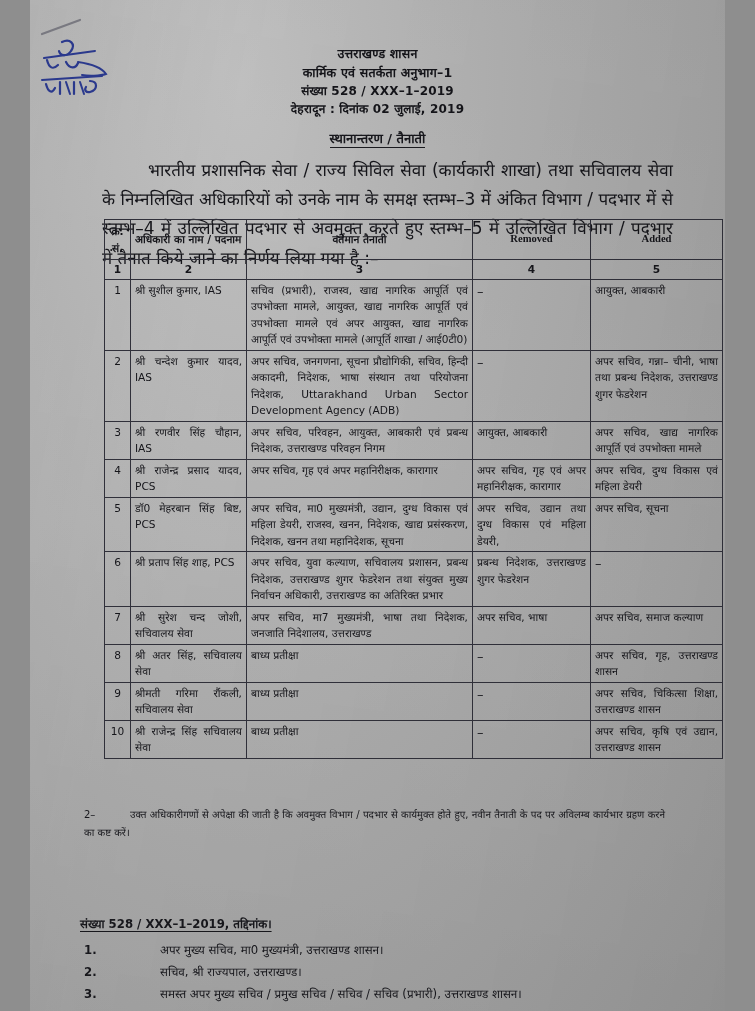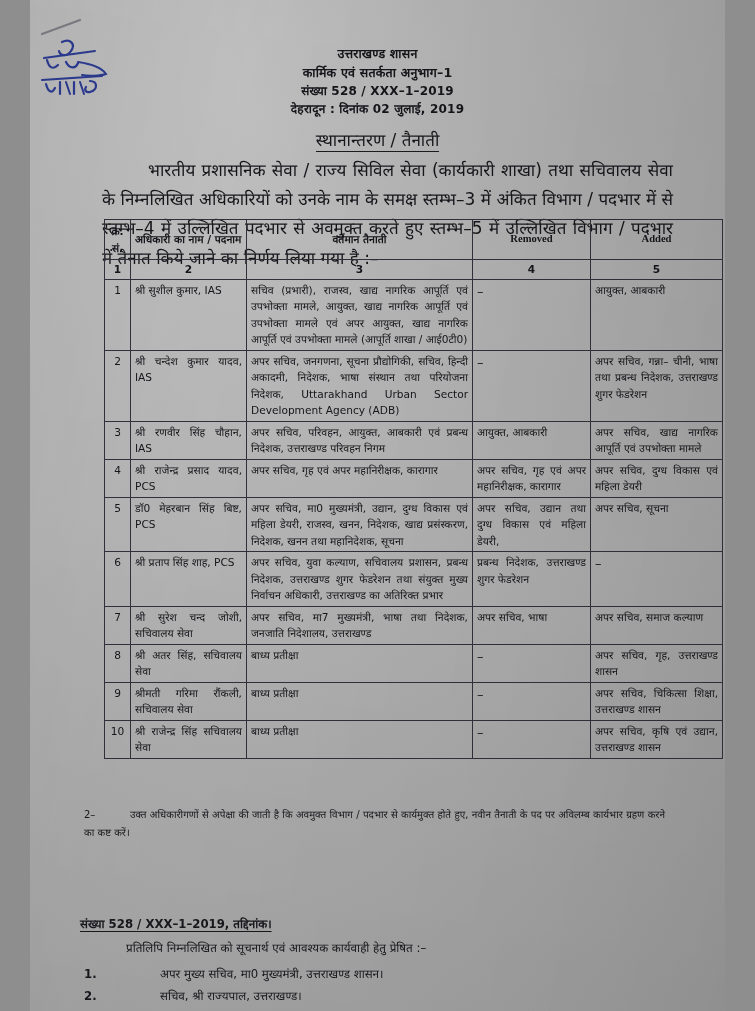--- a/index.html
+++ b/index.html
@@ -59,22 +59,22 @@
     color: #141419;
   }
   .doc-head .ln.sm { font-size: 12px; font-weight: 600; }
   .subject {
     position: absolute;
     left: 0; right: 0;
     top: 128px;
     text-align: center;
   }
   .subject span {
-    font-size: 17px;
-    font-weight: 400;
+    font-size: 13px;
+    font-weight: 700;
     border-bottom: 1.3px solid #1a1a1f;
     padding-bottom: 1px;
   }
 
   
   .intro {
     position: absolute;
     left: 72px;
     right: 52px;
     top: 156px;
@@ -346,21 +346,20 @@
     </table>
   </div>
 
   <div class="closing">
     <span class="cnum">2–</span><span>उक्त अधिकारीगणों से अपेक्षा की जाती है कि अवमुक्त विभाग / पदभार से कार्यमुक्त होते हुए, नवीन तैनाती के पद पर अविलम्ब कार्यभार ग्रहण करने का कष्ट करें।</span>
   </div>
 
 
   <div class="footer">
     <div><span class="numline">संख्या 528 / XXX–1–2019, तद्दिनांक।</span></div>
-    <div class="copyline">प्रतिलिपि निम्नलिखित को सूचनार्थ एवं आवश्यक कार्यवाही हेतु प्रेषित :–</div>
     <div class="dist">
       <div class="dist-item">
         <span class="idx">1.</span>
         <span class="txt">अपर मुख्य सचिव, मा0 मुख्यमंत्री, उत्तराखण्ड शासन।</span>
       </div>
       <div class="dist-item">
         <span class="idx">2.</span>
         <span class="txt">सचिव, श्री राज्यपाल, उत्तराखण्ड।</span>
       </div>
       <div class="dist-item">

